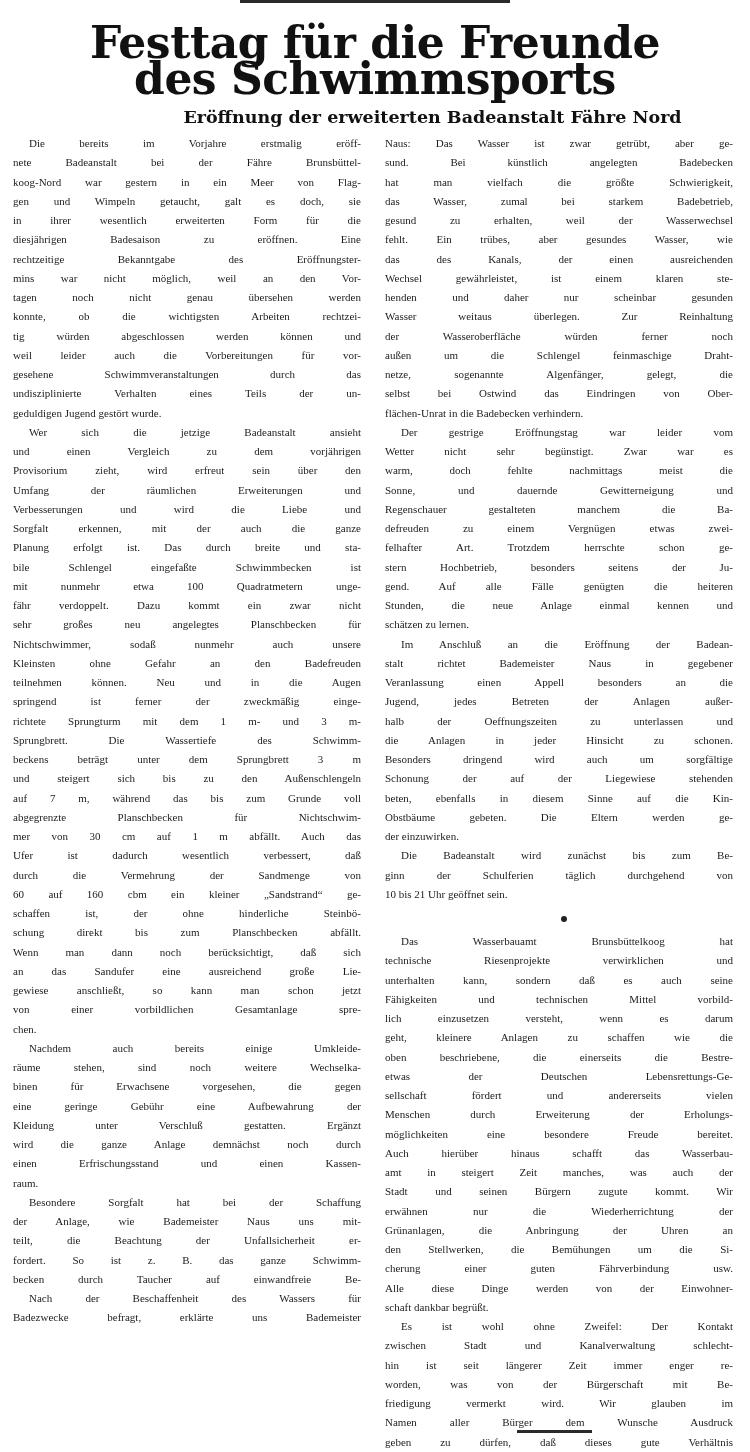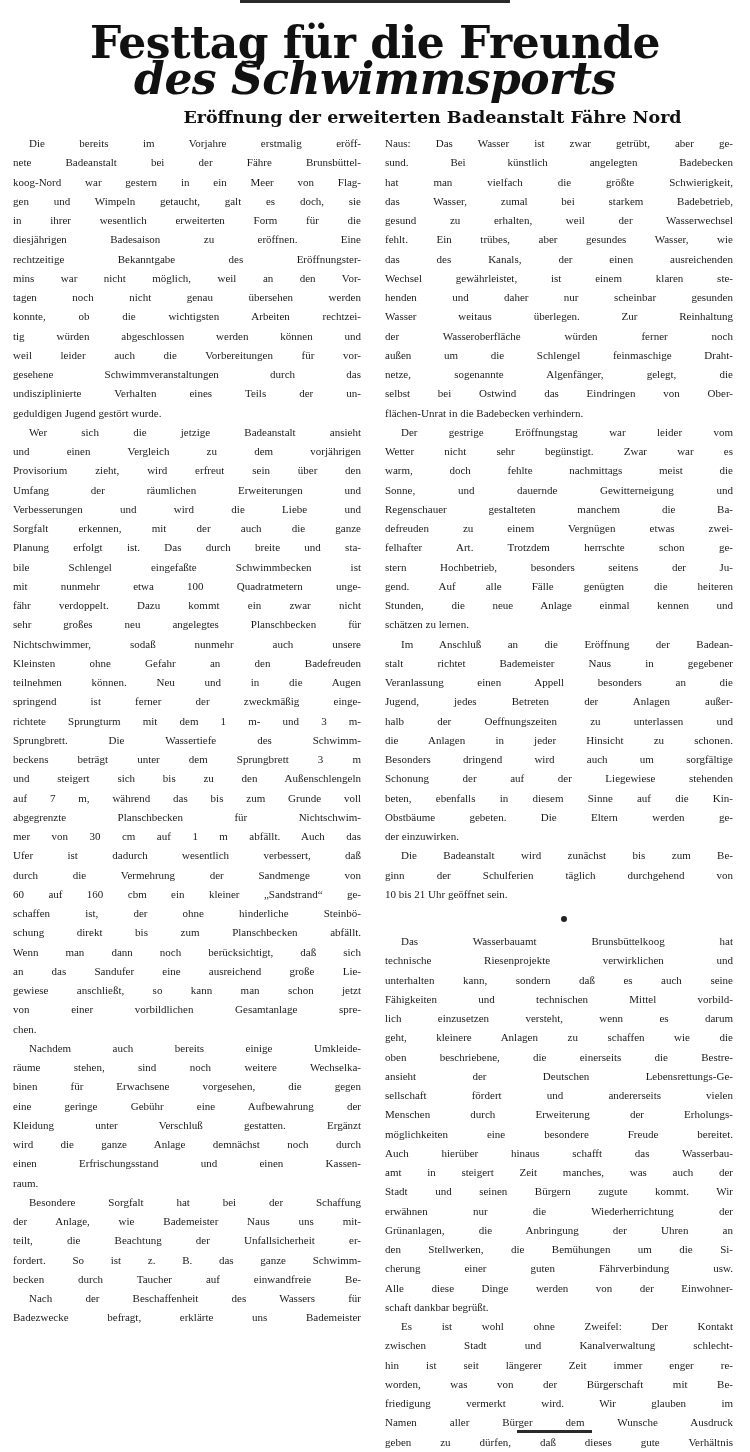--- a/index.html
+++ b/index.html
@@ -1,20 +1,20 @@
 <!DOCTYPE html>
 <html><head>
 <meta charset="utf-8">
 <style>
   html, body { margin: 0; padding: 0; background: #ffffff; }
   body { width: 750px; height: 1452px; position: relative; overflow: hidden; font-family: "DejaVu Serif", serif; color: #1a1a1a; }
   .top-rule { position: absolute; top: 0; left: 240px; width: 270px; height: 3px; background: #2a2a2a; }
   .headline { position: absolute; left: 0; width: 750px; text-align: center; font-family: "DejaVu Serif", serif; font-weight: bold; font-size: 44px; line-height: 46px; letter-spacing: -0.5px; color: #111; }
   .headline.l1 { top: 20px; }
-  .headline.l2 { top: 56px; font-style: italic; }
+  .headline.l2 { top: 56px; }
   .subhead { position: absolute; top: 106px; left: 0; width: 750px; text-align: center; font-family: "DejaVu Serif", serif; font-weight: bold; font-size: 17.5px; line-height: 22px; color: #111; padding-left: 115px; box-sizing: border-box; }
   .col { position: absolute; top: 134px; font-family: "Liberation Serif", serif; font-size: 11px; line-height: 19.25px; color: #1c1c1c; }
   .col.left { left: 13px; width: 348px; }
   .col.right { left: 385px; width: 348px; }
   .line { display: block; text-align: justify; text-align-last: justify; white-space: nowrap; height: 19.25px; overflow: visible; }
   .line.last { text-align-last: left; }
   .line.indent { padding-left: 16px; }
   .sep-dot { display: block; height: 28px; text-align: center; font-size: 12px; line-height: 28px; padding-left: 0; }
   .sep-dot span { display: inline-block; width: 6px; height: 6px; border-radius: 3px; background: #222; vertical-align: middle; margin-left: 10px; }
   .end-rule { position: absolute; top: 1430px; left: 517px; width: 75px; height: 3px; background: #2a2a2a; }
@@ -153,21 +153,21 @@
     </div>
     <div class="sep-dot"><span></span></div>
     <div>
       <span class="line indent">Das Wasserbauamt Brunsbüttelkoog hat</span>
       <span class="line">technische Riesenprojekte verwirklichen und</span>
       <span class="line">unterhalten kann, sondern daß es auch seine</span>
       <span class="line">Fähigkeiten und technischen Mittel vorbild-</span>
       <span class="line">lich einzusetzen versteht, wenn es darum</span>
       <span class="line">geht, kleinere Anlagen zu schaffen wie die</span>
       <span class="line">oben beschriebene, die einerseits die Bestre-</span>
-      <span class="line">ansieht der Deutschen Lebensrettungs-Ge-</span>
+      <span class="line">etwas der Deutschen Lebensrettungs-Ge-</span>
       <span class="line">sellschaft fördert und andererseits vielen</span>
       <span class="line">Menschen durch Erweiterung der Erholungs-</span>
       <span class="line">möglichkeiten eine besondere Freude bereitet.</span>
       <span class="line">Auch hierüber hinaus schafft das Wasserbau-</span>
       <span class="line">amt in steigert Zeit manches, was auch der</span>
       <span class="line">Stadt und seinen Bürgern zugute kommt. Wir</span>
       <span class="line">erwähnen nur die Wiederherrichtung der</span>
       <span class="line">Grünanlagen, die Anbringung der Uhren an</span>
       <span class="line">den Stellwerken, die Bemühungen um die Si-</span>
       <span class="line">cherung einer guten Fährverbindung usw.</span>

